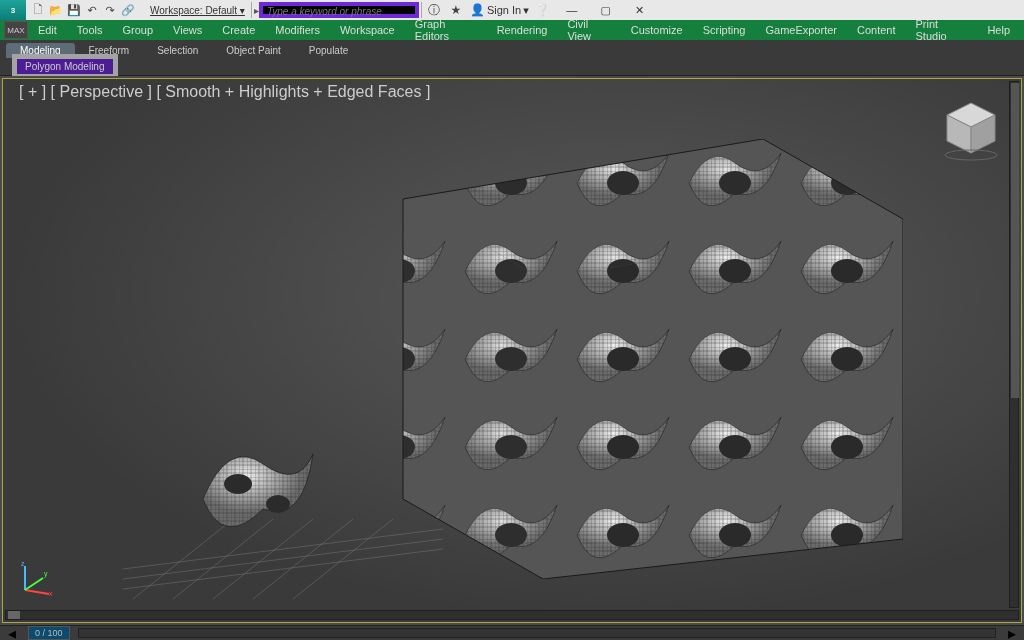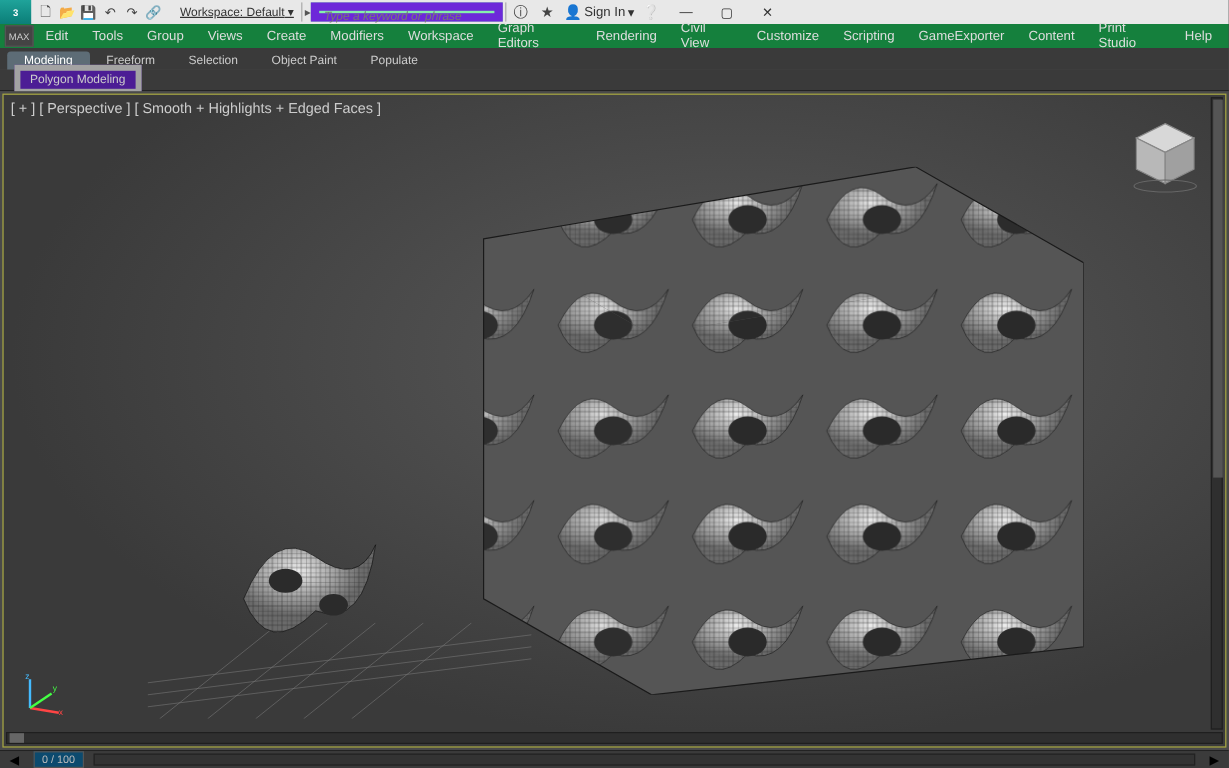--- a/index.html
+++ b/index.html
@@ -5,21 +5,21 @@
 * { margin: 0; padding: 0; box-sizing: border-box; font-family: "Segoe UI", Tahoma, sans-serif; }
 html, body { width: 1024px; height: 640px; overflow: hidden; background: #4a4a4a; }
 
 
 .titlebar { height: 20px; background: #e8e8e8; display: flex; align-items: center; font-size: 11px; }
 .titlebar .logo { width: 26px; height: 20px; background: linear-gradient(#1fa39a,#0b7e78); color:#fff; display:flex; align-items:center; justify-content:center; font-size:8px; font-weight:bold;}
 .titlebar .qat { display:flex; gap:2px; padding:0 4px; align-items:center; }
 .titlebar .qat .ic { width:16px; height:16px; display:flex; align-items:center; justify-content:center; color:#444; border-radius:2px; font-size:11px;}
 .titlebar .ws { margin-left:4px; padding:1px 6px; font-size:10px; color:#333;text-decoration:underline; }
 .titlebar .title-center { flex:1; text-align:center; color:#333; font-size:11px; }
-.titlebar .search { width:160px; height:16px; border:7px solid #6d28d9; background:#86efac; font-size:10px; padding:0 4px; color:#777; font-style:italic;}
+.titlebar .search { width:160px; height:16px; border:4px solid #6d28d9; background:#000000; font-size:10px; padding:0 4px; color:#777; font-style:italic;}
 .titlebar .right { display:flex; align-items:center; gap:6px; padding:0 4px;}
 .titlebar .right .ic { width:16px; height:16px; display:flex; align-items:center; justify-content:center; color:#444; font-size:12px;}
 .titlebar .signin { font-size:11px; color:#333; display:flex; align-items:center; gap:2px; }
 .titlebar .winbtns { display:flex; }
 .titlebar .winbtns .wb { width:34px; height:20px; display:flex; align-items:center; justify-content:center; font-size:11px; color:#333;}
 
 
 .menubar { height:20px; background:#15803d; display:flex; align-items:center; padding:0 4px; gap:0;justify-content:flex-end; }
 .menubar .mx { width:26px; height:18px; background:#444; color:#ccc; font-size:8px; display:flex; align-items:center; justify-content:center; border:1px solid #555;}
 .menubar .mi { padding:2px 10px; color:#ddd; font-size:11px; }
@@ -27,21 +27,21 @@
 
 .ribbon-tabs { height:18px; background:#3a3a3a; display:flex; align-items:flex-end; padding:0 6px;}
 .rtab { padding:2px 14px; font-size:10px; color:#ccc; border-radius:3px 3px 0 0;}
 .rtab.active { background:#5d6c76; color:#fff;margin-top:46px; }
 .ribbon-sub { height:18px; background:#3a3a3a; display:flex; align-items:center; padding:0 12px; border-bottom:1px solid #222;}
 .ribbon-sub .sub { font-size:10px; color:#ccc; padding:2px 8px; background:#4c1d95; border:5px solid #a3a3a3;}
 
 
 .viewport-wrap { position:relative; height:549px; background:#4a4a4a; padding:2px; }
 .viewport { position:relative; width:100%; height:100%; border:1px solid #a8a840; background: radial-gradient(ellipse at 60% 40%, #5a5a5a, #3a3a3a 70%); overflow:hidden;}
-.vp-label { position:absolute; top:4px; left:6px; color:#ccc; font-size:12px; }
+.vp-label { position:absolute; top:4px; left:16px; color:#ccc; font-size:16px; }
 
 .gyroid-main { position:absolute; left:340px; top:60px; width:560px; height:440px; }
 .gyroid-small { position:absolute; left:180px; top:350px; width:150px; height:130px; }
 
 .groundgrid { position:absolute; left:120px; top:440px; width:320px; height:80px; }
 
 .viewcube { position:absolute; right:18px; top:18px; width:64px; height:64px; }
 
 .axis { position:absolute; left:16px; bottom:26px; width:36px; height:36px;}
 

